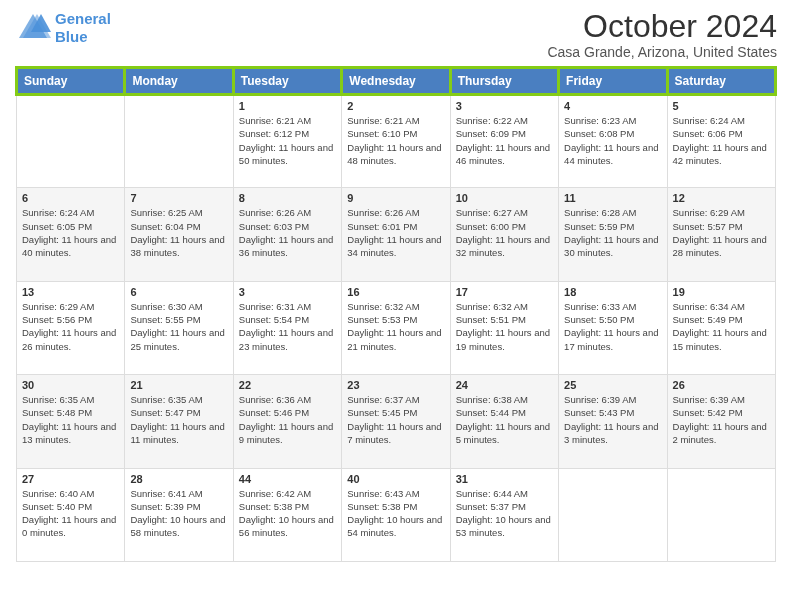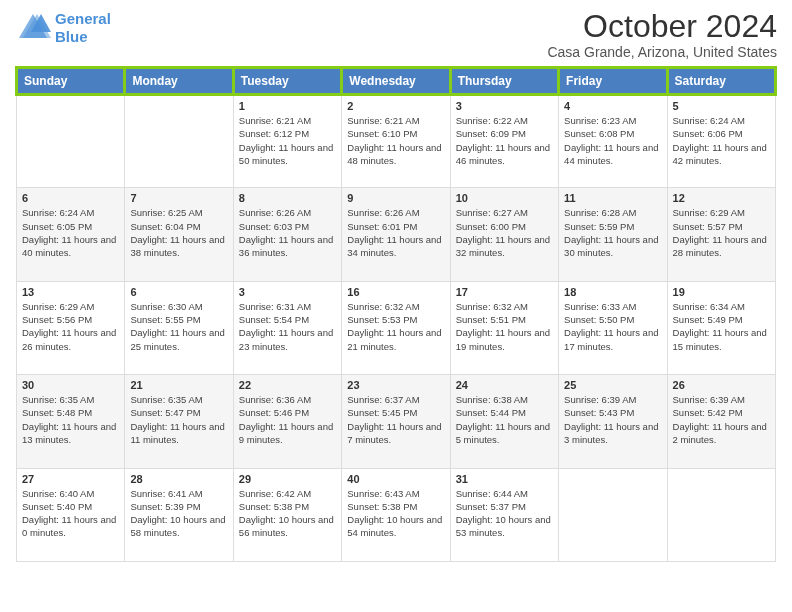--- a/index.html
+++ b/index.html
@@ -255,21 +255,21 @@
         <tr>
           <td>
             <span class="day-number">27</span>
             <div class="day-info">Sunrise: 6:40 AM<br>Sunset: 5:40 PM<br>Daylight: 11 hours and 0 minutes.</div>
           </td>
           <td>
             <span class="day-number">28</span>
             <div class="day-info">Sunrise: 6:41 AM<br>Sunset: 5:39 PM<br>Daylight: 10 hours and 58 minutes.</div>
           </td>
           <td>
-            <span class="day-number">29</span>
+            <span class="day-number">44</span>
             <div class="day-info">Sunrise: 6:42 AM<br>Sunset: 5:38 PM<br>Daylight: 10 hours and 56 minutes.</div>
           </td>
           <td>
             <span class="day-number">40</span>
             <div class="day-info">Sunrise: 6:43 AM<br>Sunset: 5:38 PM<br>Daylight: 10 hours and 54 minutes.</div>
           </td>
           <td>
             <span class="day-number">31</span>
             <div class="day-info">Sunrise: 6:44 AM<br>Sunset: 5:37 PM<br>Daylight: 10 hours and 53 minutes.</div>
           </td>

